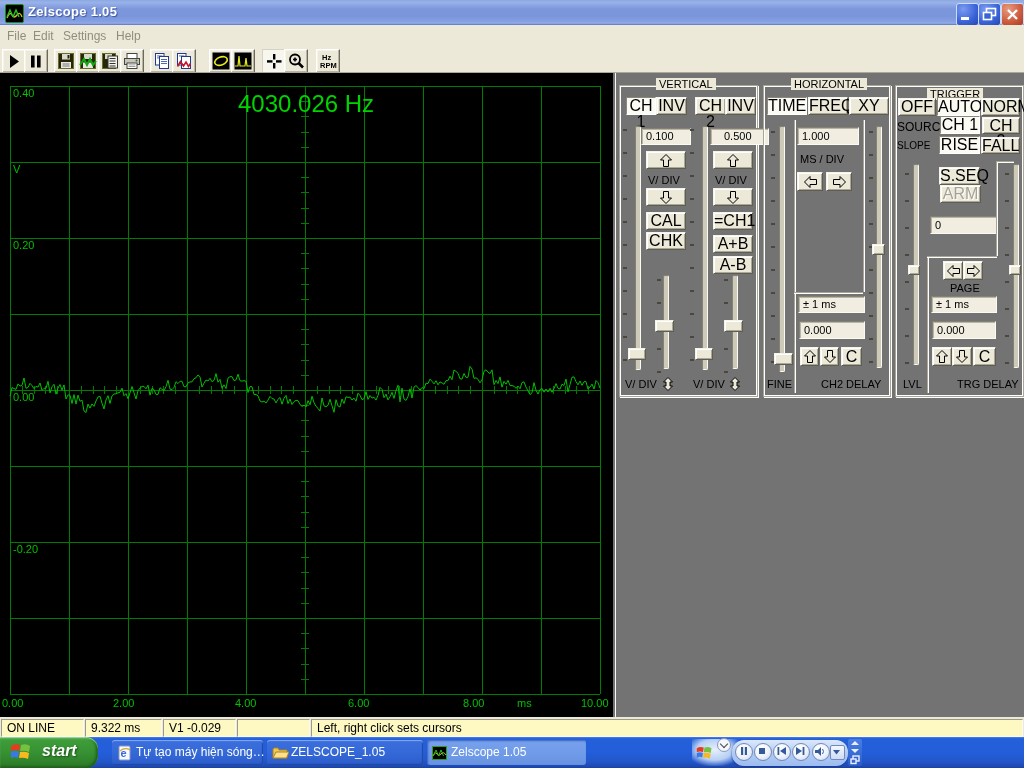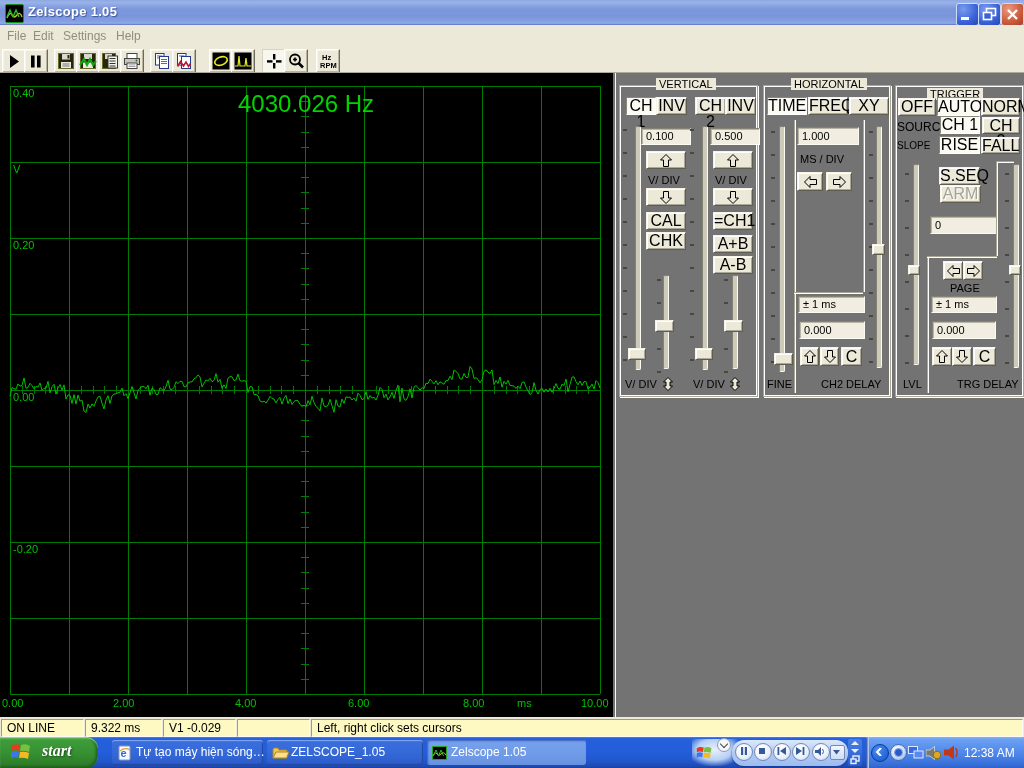--- a/index.html
+++ b/index.html
@@ -34,21 +34,21 @@
 .track{position:absolute;width:4px;background:#cdcaba;border:1px solid;border-color:#848272 #fbfaf3 #fbfaf3 #848272;border-radius:2px;}
 .thumb{position:absolute;background:#ece9d8;border:1px solid;border-color:#f6f4ea #5f5d50 #5f5d50 #f6f4ea;box-shadow:inset 1px 1px 0 #fff,inset -1px -1px 0 #aca899;}
 .tick{position:absolute;width:4px;height:2px;background:#4a483c;}
 #statusbar{position:absolute;left:0;top:717px;width:1024px;height:20px;background:#ece9d8;font-size:12px;}
 .scell{position:absolute;top:2px;height:16px;border:1px solid;border-color:#9c9a8a #fbfaf3 #fbfaf3 #9c9a8a;background:#fef9c3;}
 .scell span{position:absolute;left:5px;top:1px;white-space:nowrap;}
 #taskbar{position:absolute;left:0;top:737px;width:1024px;height:31px;
  background:linear-gradient(#5085e8 0%,#2a65e0 4%,#2460d8 8%,#245edc 45%,#2258cd 75%,#1e4cb6 93%,#1941a5 100%);}
 #startbtn{position:absolute;left:0;top:0;width:98px;height:31px;border-radius:0 12px 12px 0;
  background:linear-gradient(#7eca75 0%,#4aa944 6%,#3d9c39 12%,#379133 50%,#2d7d28 90%,#256b21 100%);
- box-shadow:inset 0 1px 1px #9ed898,inset -2px -1px 3px #1d5c1a;font-family:Liberation Serif, serif;}
+ box-shadow:inset 0 1px 1px #9ed898,inset -2px -1px 3px #1d5c1a;}
 #startbtn .stxt{position:absolute;left:42px;top:5px;color:#fff;font-size:16px;font-weight:bold;font-style:italic;text-shadow:1px 1px 2px #1a4f18;}
 .taskbtn{position:absolute;top:3px;height:25px;border-radius:3px;font-size:12px;color:#fff;
  background:linear-gradient(#5687e4 0%,#3b6edc 8%,#3569d8 50%,#2e5ecd 90%,#2a56c0 100%);
  box-shadow:inset 0 1px 0 #7da4ee,inset -1px -1px 1px #23489d;}
 .taskbtn.active{background:linear-gradient(#82aaf0 0%,#76a0ec 10%,#6f9ae8 60%,#6892e0 100%);box-shadow:inset 1px 1px 2px #3860b8;}
 .taskbtn span{position:absolute;left:24px;top:5px;white-space:nowrap;}
 </style>
 </head>
 <body>
 <div id="screen">
@@ -364,21 +364,21 @@
       <div class="tick" style="left:77px;top:125px;"></div>
       <div class="tick" style="left:77px;top:148px;"></div>
       <div class="tick" style="left:77px;top:171px;"></div>
       <div class="tick" style="left:77px;top:194px;"></div>
       <div class="tick" style="left:77px;top:217px;"></div>
       <div class="tick" style="left:77px;top:240px;"></div>
       <div class="tick" style="left:77px;top:263px;"></div>
       <div class="tick" style="left:77px;top:286px;"></div>
       <div class="track" style="left:89px;top:53px;height:242px;"></div>
       <div class="thumb" style="left:82px;top:275px;width:16px;height:10px;"></div>
-      <div class="ebox" style="left:97px;top:55px;width:44px;height:15px;line-height:15px;padding-left:4px;">0.500</div>
+      <div class="ebox" style="left:97px;top:55px;width:44px;height:15px;line-height:15px;padding-left:13px;">0.500</div>
       <div class="btn" style="left:100px;top:78px;width:38px;height:16px;display:flex;align-items:center;justify-content:center;">
         <svg width="12" height="13" viewBox="0 0 12 13">
           <path d="M6 0.5 L11.5 6 H8.5 V12.5 H3.5 V6 H0.5 Z" fill="#ece9d8" stroke="#000"></path>
         </svg>
       </div>
       <div class="lbl" style="left:102px;top:101px;">V/ DIV</div>
       <div class="btn" style="left:100px;top:115px;width:38px;height:16px;display:flex;align-items:center;justify-content:center;">
         <svg width="12" height="13" viewBox="0 0 12 13">
           <path d="M6 12.5 L0.5 7 H3.5 V0.5 H8.5 V7 H11.5 Z" fill="#ece9d8" stroke="#000"></path>
         </svg>
@@ -615,36 +615,14 @@
         <div style="position:absolute;left:160px;top:2px;width:14px;height:27px;background:linear-gradient(#4a7ee4,#2a5cc8);border-radius:2px;"></div>
         <svg width="10" height="12" style="position:absolute;left:162px;top:4px;">
           <path d="M5 0 L9 4 H1 Z" fill="#e8f0fc"></path>
           <path d="M5 12 L1 8 H9 Z" fill="#e8f0fc"></path>
         </svg>
         <svg width="10" height="10" style="position:absolute;left:162px;top:18px;">
           <rect x="3" y="1" width="6" height="5" fill="none" stroke="#e8f0fc" stroke-width="1.4"></rect>
           <rect x="1" y="4" width="5" height="4.5" fill="#3a68d0" stroke="#e8f0fc" stroke-width="1.4"></rect>
         </svg>
       </div>
-<div id="tray" style="position:absolute;left:866px;top:0;width:158px;height:31px;background:linear-gradient(#88b2f2 0%,#6ba0f2 8%,#4a82e8 60%,#3a72dc 85%,#2f62cc 100%);">
-        <div style="position:absolute;left:0;top:0;width:3px;height:31px;background:linear-gradient(90deg,#1a48aa,#cfe0fa);border-radius:2px 0 0 2px;"></div>
-        <div style="position:absolute;left:5px;top:7px;width:16px;height:16px;border-radius:50%;background:radial-gradient(circle at 35% 30%,#4a8af4,#1256c8);border:1px solid #0c3a90;"></div>
-        <svg width="8" height="8" style="position:absolute;left:9px;top:11px;">
-          <path d="M6 0 L2 4 L6 8" fill="none" stroke="#fff" stroke-width="2"></path>
-        </svg>
-        <div style="position:absolute;left:24px;top:7px;width:15px;height:15px;border-radius:50%;background:radial-gradient(circle at 40% 35%,#fff,#d0e0f8 50%,#7aa0e0);border:1px solid #4a6ab0;"></div>
-        <div style="position:absolute;left:28px;top:11px;width:7px;height:7px;border-radius:50%;background:#2a5ac8;border:1.5px solid #88aaf0;"></div>
-        <svg width="16" height="14" style="position:absolute;left:42px;top:9px;">
-          <rect x="0.5" y="0.5" width="9" height="7" fill="#3a6ae0" stroke="#dce8fc"></rect>
-          <rect x="6" y="5" width="9" height="7" fill="#5a8af0" stroke="#dce8fc"></rect>
-        </svg>
-        <svg width="15" height="14" style="position:absolute;left:60px;top:9px;">
-          <path d="M0 4 H4 L8.5 0.5 V13.5 L4 10 H0 Z" fill="#7a7a6a" stroke="#e8e8e0" stroke-width="0.7"></path>
-          <circle cx="11" cy="9" r="3.8" fill="#d8a828" stroke="#8a6a10"></circle>
-        </svg>
-        <svg width="16" height="15" style="position:absolute;left:78px;top:8px;">
-          <path d="M0 4.5 H4.5 L10 0.5 V14.5 L4.5 10.5 H0 Z" fill="#c03818"></path>
-          <path d="M11.5 3 Q14.8 7.5 11.5 12 M12.5 5.5 Q14 7.5 12.5 9.5" fill="none" stroke="#c03818" stroke-width="1.5"></path>
-        </svg>
-        <div style="position:absolute;left:98px;top:9px;color:#fff;font-size:12px;">12:38 AM</div>
-      </div>
 </div>
 </div>
 
 </body></html>

